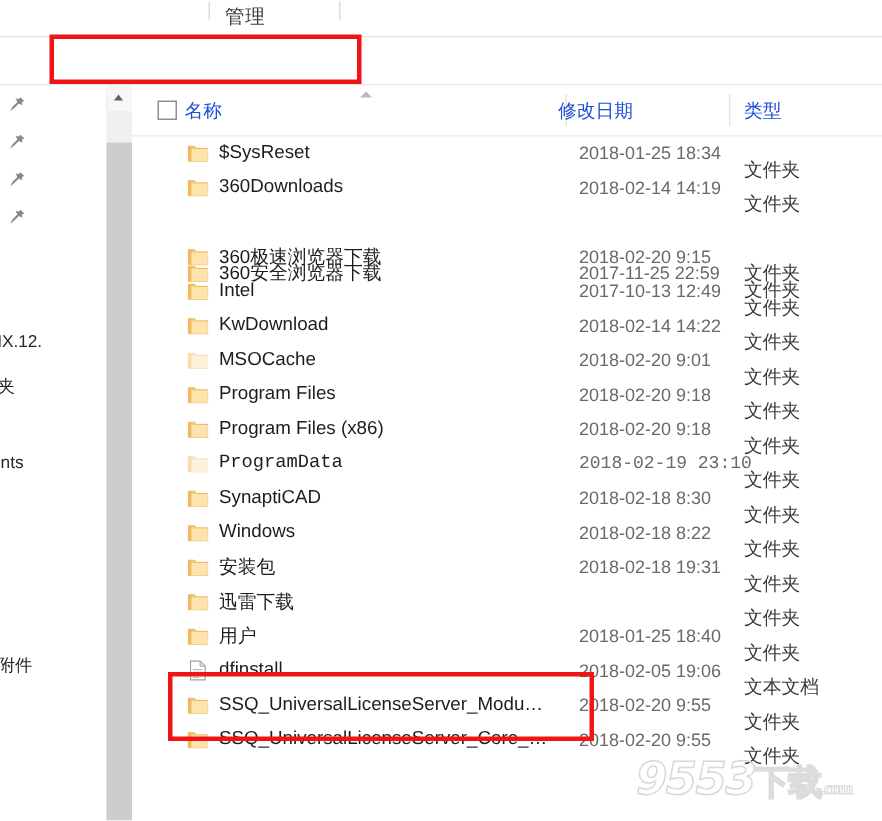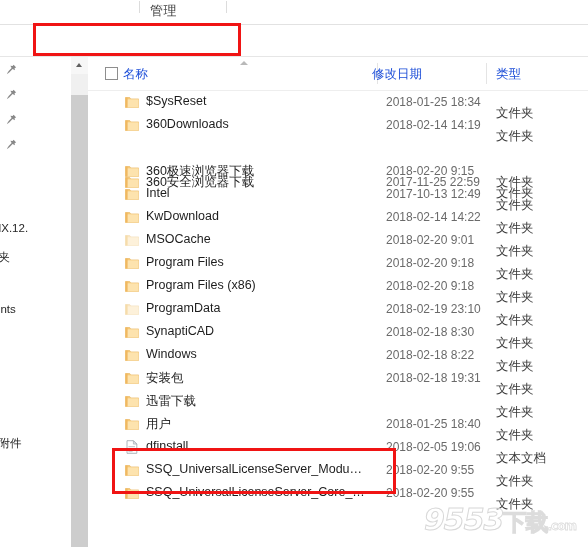--- a/index.html
+++ b/index.html
@@ -81,21 +81,21 @@
   
   .watermark{
     position:absolute;left:424px;top:500px;width:150px;height:40px;
     font-size:30px;font-style:italic;font-weight:bold;
     color:transparent;
     -webkit-text-stroke:1px #d8d8d8;
     letter-spacing:-1px;white-space:nowrap;line-height:40px;
     font-family:"DejaVu Sans",sans-serif;
   }
   .wm-cn{font-size:23px;font-style:normal;-webkit-text-stroke:1px #dcdcdc;}
-  .wm-com{font-size:12px;font-style:normal;-webkit-text-stroke:.8px #dcdcdc;}
+  .wm-com{font-size:12px;font-style:normal;font-family:Liberation Serif, serif;-webkit-text-stroke:.8px #dcdcdc;}
 </style>
 </head>
 <body>
 
 <div id="root">
 
   <div class="tabstrip">
     <div class="tabsep a"></div>
     <div class="tab-mgmt">管理</div>
     <div class="tabsep b"></div>
@@ -251,21 +251,21 @@
         <div class="row" style="top: 184px;">
           <span class="ic"><svg viewBox="0 0 14 14" width="14" height="14">
               <path d="M0.5 2.5 h4.2 l1.2 1.4 h7.6 v8.6 h-13 z" fill="#f7c976" stroke="#e7b45c" stroke-width="0.6"></path>
               <path d="M1.6 4.3 h11.9 v8.2 h-11.9 z" fill="#fde3ae"></path>
               <path d="M0.5 2.5 h2.1 v10 h-2.1 z" fill="#f0b861"></path>
             </svg></span>
           <span class="fname">Program Files (x86)</span>
           <span class="fdate">2018-02-20 9:18</span>
           <span class="ftype">文件夹</span>
         </div>
-        <div class="row" style="top: 207px;">
+        <div class="row" style="top: 207px; font-family: Liberation Mono, monospace;">
           <span class="ic"><svg viewBox="0 0 14 14" width="14" height="14">
               <path d="M0.5 2.5 h4.2 l1.2 1.4 h7.6 v8.6 h-13 z" fill="#fae6c2" stroke="#f2dcb4" stroke-width="0.6"></path>
               <path d="M1.6 4.3 h11.9 v8.2 h-11.9 z" fill="#fdf1da"></path>
               <path d="M0.5 2.5 h2.1 v10 h-2.1 z" fill="#f6dcaa"></path>
             </svg></span>
           <span class="fname">ProgramData</span>
           <span class="fdate">2018-02-19 23:10</span>
           <span class="ftype">文件夹</span>
         </div>
         <div class="row" style="top: 230px; text-align: right;">

